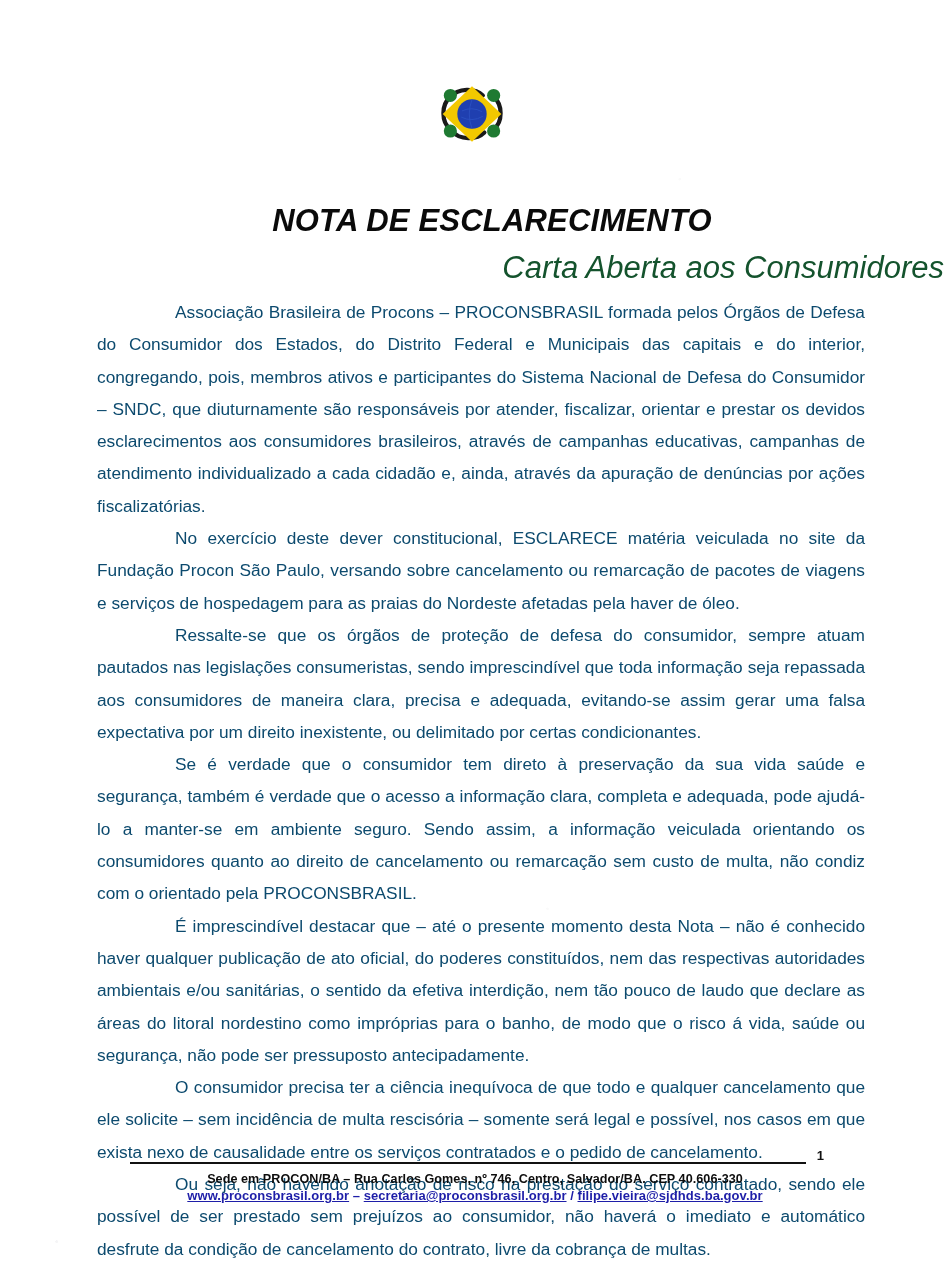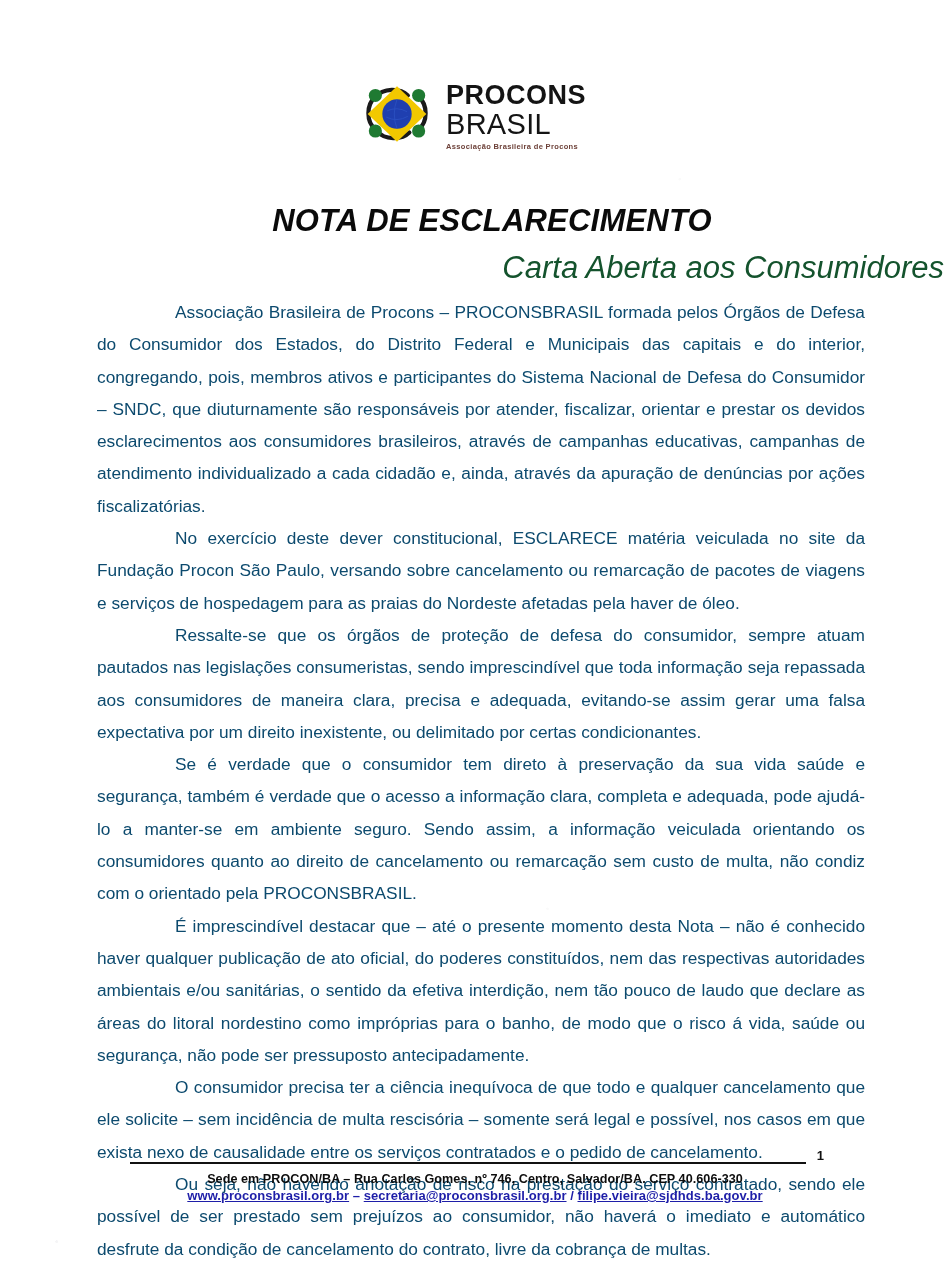--- a/index.html
+++ b/index.html
@@ -214,25 +214,20 @@
           <path d="M36 48 q 14 7 28 -1"></path>
           <path d="M50 25 q -7 19 0 38"></path>
         </g>
 
         <circle cx="22" cy="20" r="8.5" fill="#1f7a32"></circle>
         <circle cx="78" cy="20" r="8.5" fill="#1f7a32"></circle>
         <circle cx="22" cy="66" r="8.5" fill="#1f7a32"></circle>
         <circle cx="78" cy="66" r="8.5" fill="#1f7a32"></circle>
       </svg>
 
-      <div class="logo-words">
-        <span class="logo-procons">PROCONS</span>
-        <span class="logo-brasil">BRASIL</span>
-        <span class="logo-tagline">Associação Brasileira de Procons</span>
-      </div>
 
     </div>
   </div>
 
   <h1 class="doc-title">NOTA DE ESCLARECIMENTO</h1>
   <h2 class="doc-subtitle">Carta Aberta aos Consumidores</h2>
 
   <div class="body-copy">
     <p class="para">Associação Brasileira de Procons – PROCONSBRASIL formada pelos Órgãos de Defesa do Consumidor dos Estados, do Distrito Federal e Municipais das capitais e do interior, congregando, pois, membros ativos e participantes do Sistema Nacional de Defesa do Consumidor – SNDC, que diuturnamente são responsáveis por atender, fiscalizar, orientar e prestar os devidos esclarecimentos aos consumidores brasileiros, através de campanhas educativas, campanhas de atendimento individualizado a cada cidadão e, ainda, através da apuração de denúncias por ações fiscalizatórias.</p>
     <p class="para">No exercício deste dever constitucional, ESCLARECE matéria veiculada no site da Fundação Procon São Paulo, versando sobre cancelamento ou remarcação de pacotes de viagens e serviços de hospedagem para as praias do Nordeste afetadas pela haver de óleo.</p>

